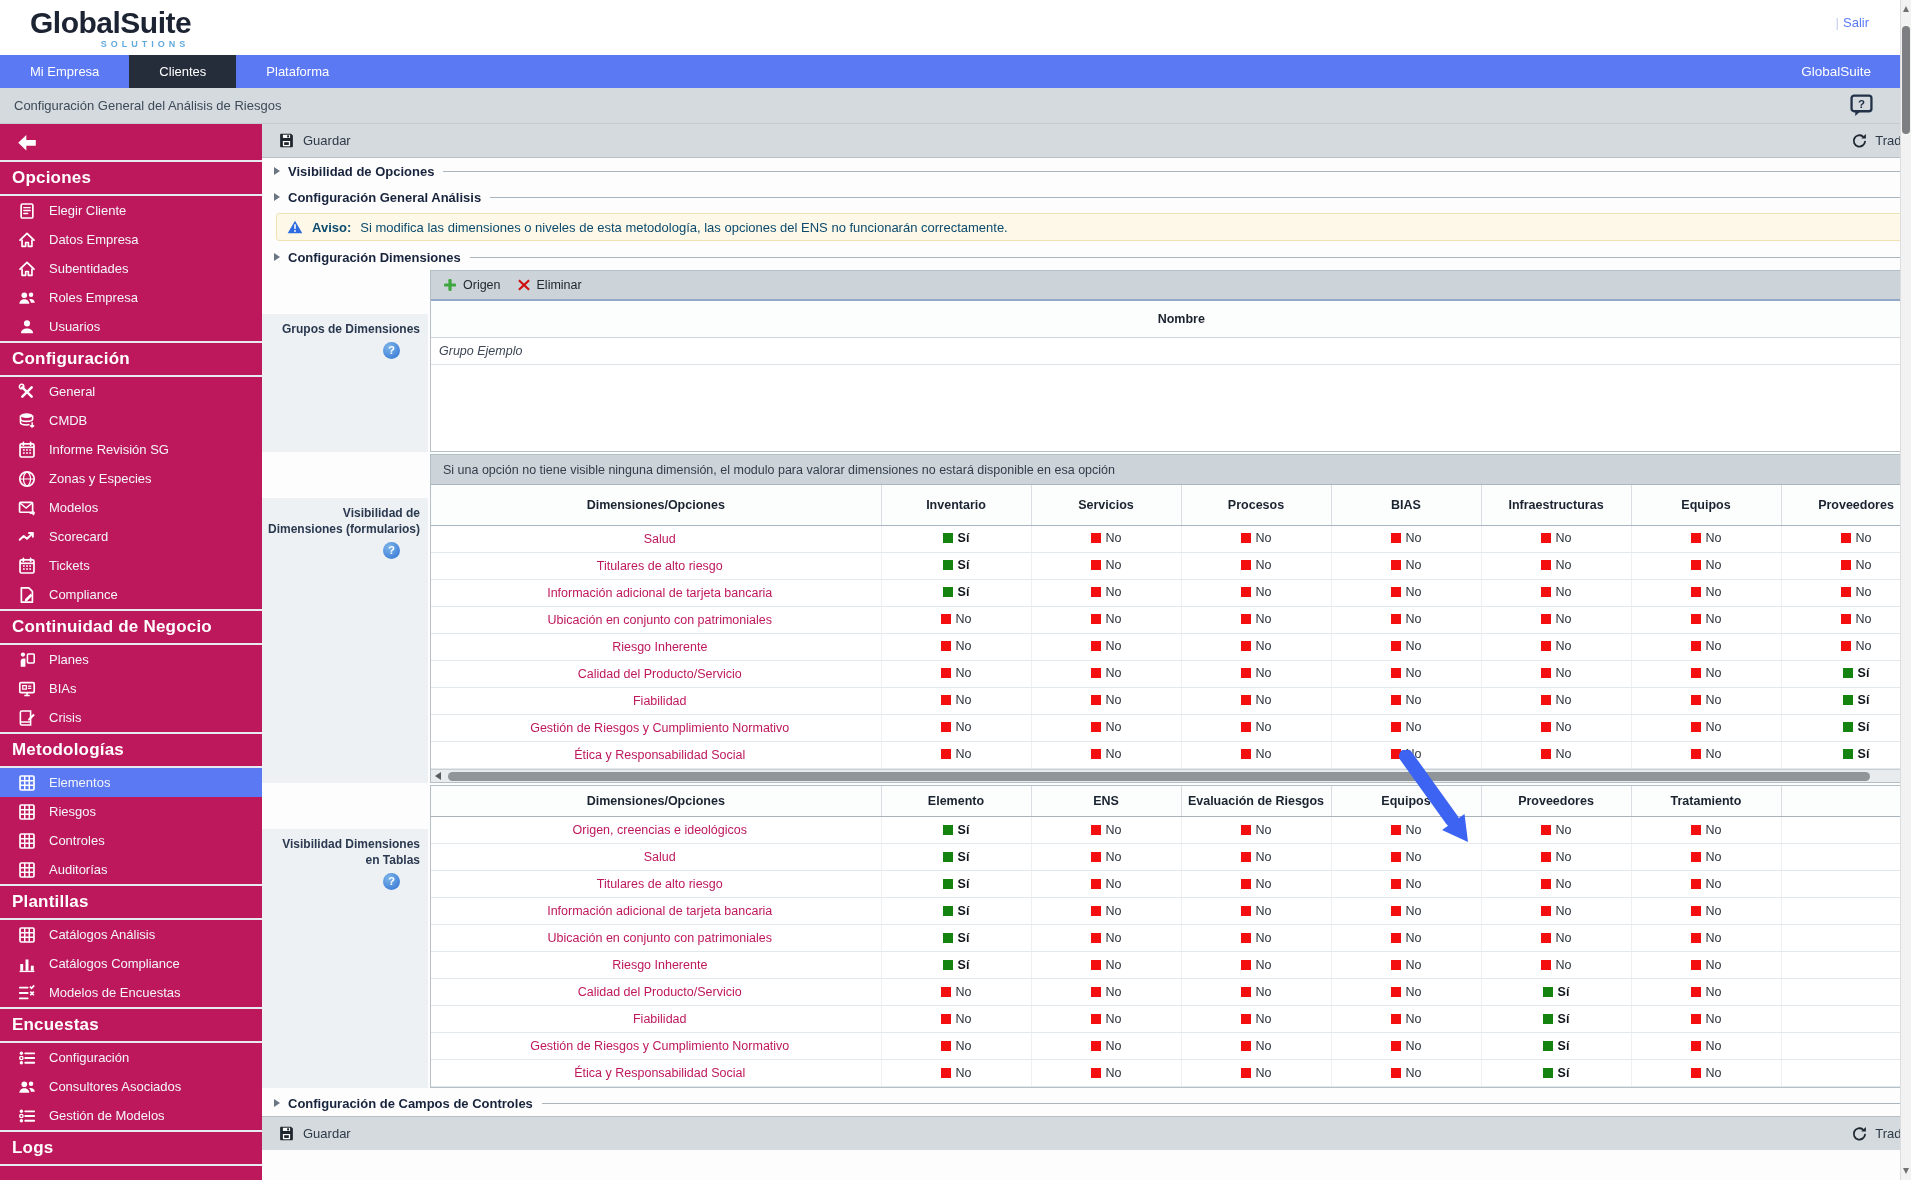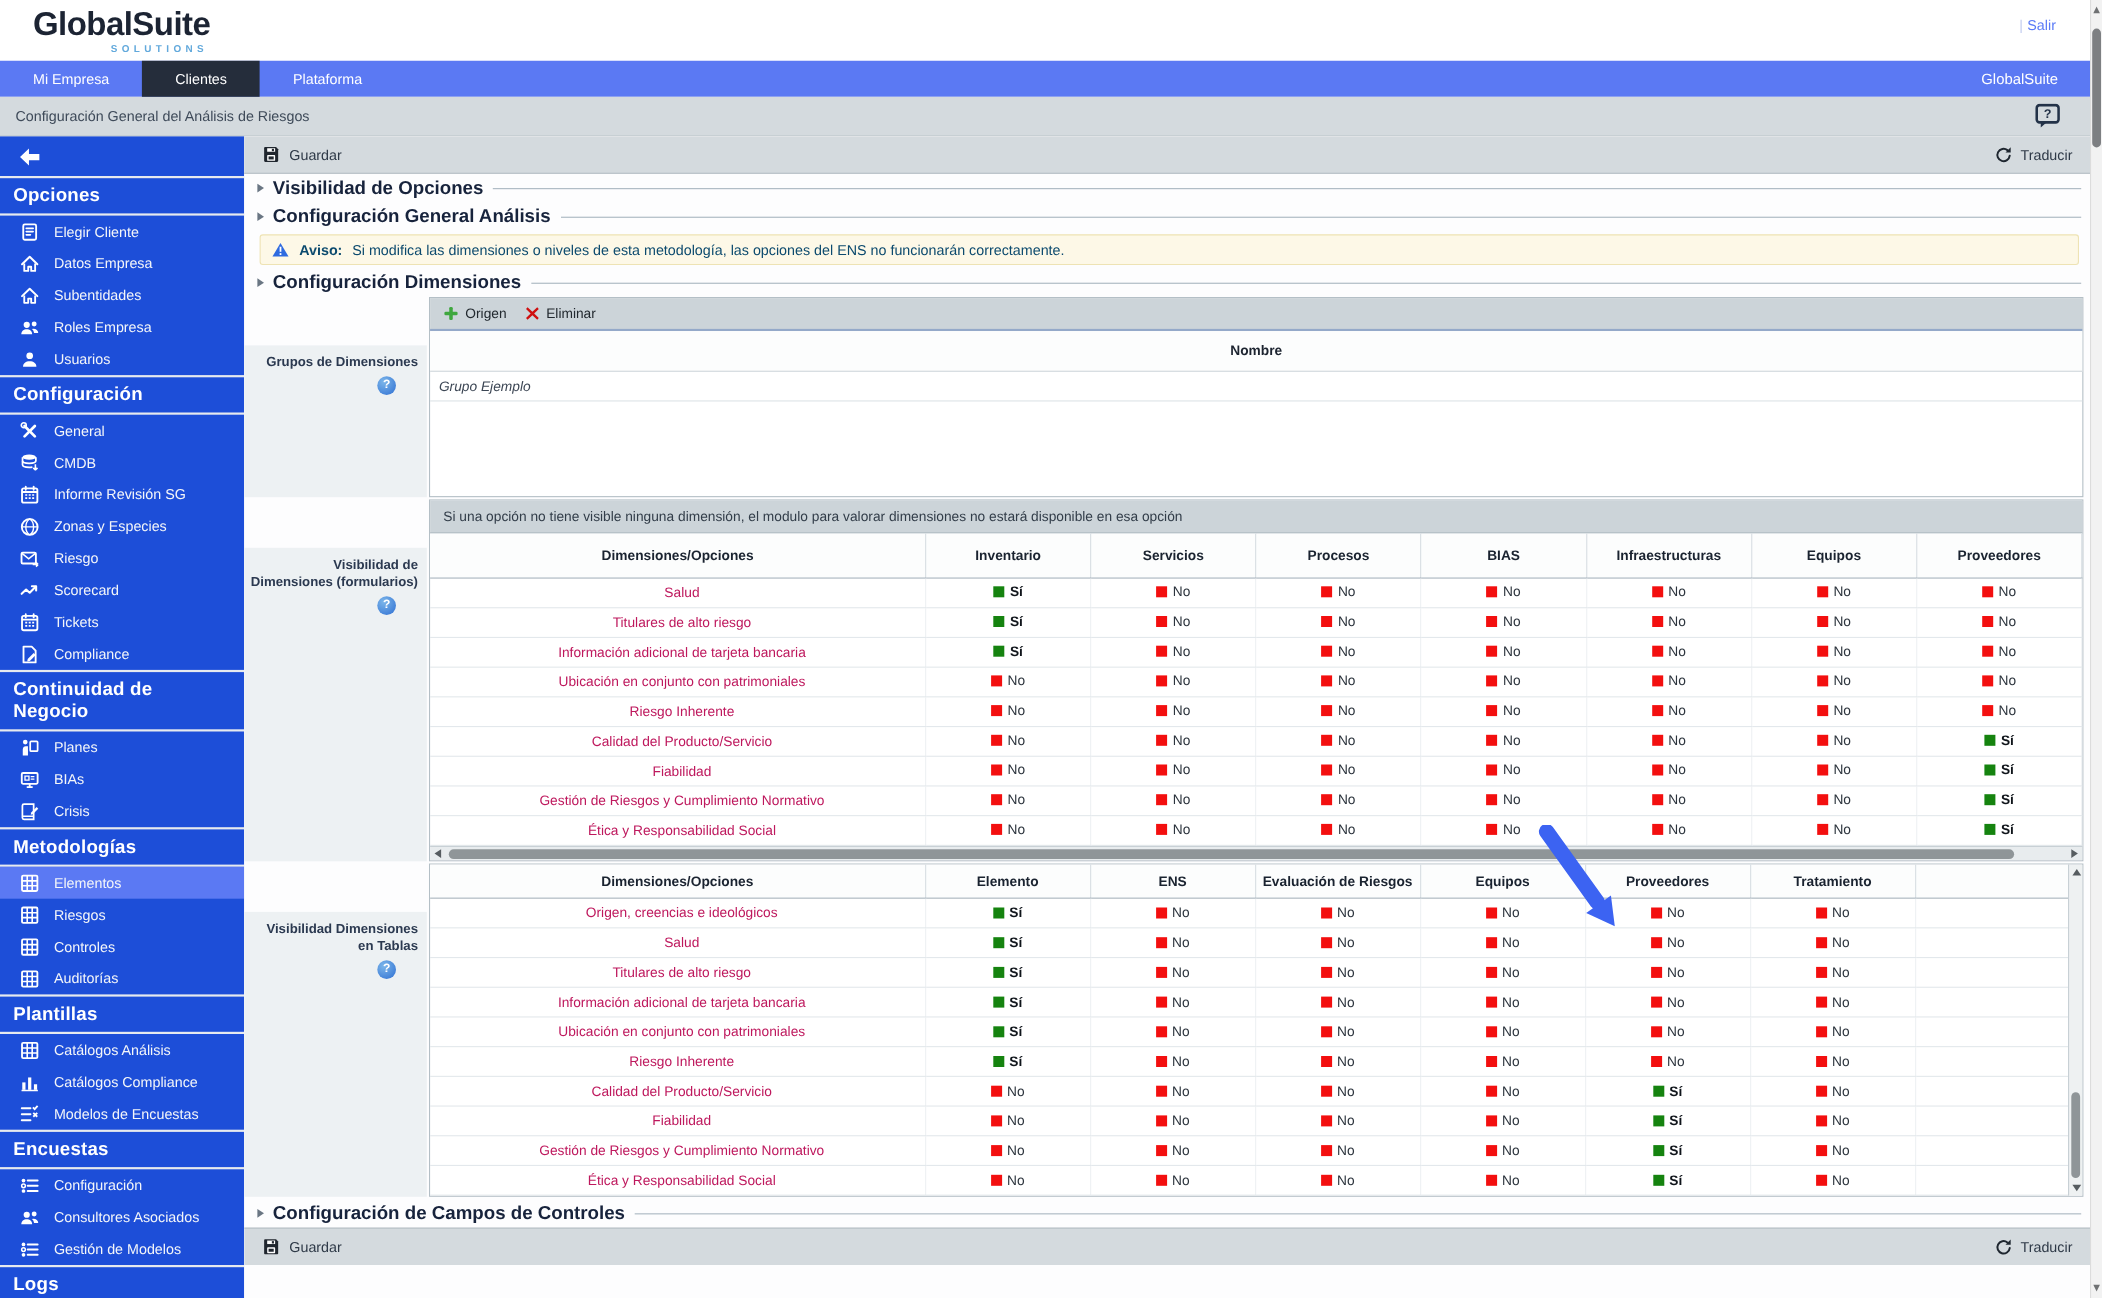--- a/index.html
+++ b/index.html
@@ -22,21 +22,21 @@
   .nav-right { margin-left:auto; margin-right:40px; display:flex; align-items:center; font-size:13.5px; }
 
   
   .breadcrumb { height:36px; background:#d4dade; border-bottom:1px solid #c2cacf; display:flex; align-items:center; padding:0 14px; color:#3e4a59; font-size:13px; }
   .help-bubble { margin-left:auto; margin-right:24px; width:23px; height:23px; }
 
   
   .layout { display:flex; height:1056px; padding-right:11px; }
 
   
-  aside { width:222px; background:#1d4ed8; color:#fff; overflow:hidden; flex:none; }
+  aside { width:262px; background:#be185d; color:#fff; overflow:hidden; flex:none; }
   .sb-back { height:36px; display:flex; align-items:center; padding-left:16px; }
   .sb-back .bk { width:22px; height:17px; }
   .sb-section { border-top:2px solid #e7eaef; }
   .sb-section-title { font-size:17px; font-weight:700; padding:6px 12px; border-bottom:2px solid #e7eaef; letter-spacing:0.2px; }
   .sb-item { height:29px; display:flex; align-items:center; gap:13px; padding-left:18px; font-size:13px; color:#f4f6f9; }
   .sb-item.active { background:#5b79f3; }
   .sb-ico { width:18px; height:18px; flex:none; display:flex; }
   .sb-ico svg { width:100%; height:100%; }
 
   
@@ -46,21 +46,21 @@
   .toolbar.bottom { border-top:1px solid #b6bfc5; }
   .tb-ico { width:17px; height:17px; display:inline-flex; }
   .tb-ico svg { width:100%; height:100%; }
   .toolbar .right { margin-left:auto; display:flex; align-items:center; gap:7px; }
 
   .content { flex:1; overflow:hidden; }
 
   .sec { height:26px; display:flex; align-items:center; padding-left:12px; }
   .sec .car-r { width:0; height:0; border-left:6px solid #6a7683; border-top:4px solid transparent; border-bottom:4px solid transparent; margin-right:8px; flex:none; }
   .sec .car-d { width:0; height:0; border-top:6px solid #6a7683; border-left:4px solid transparent; border-right:4px solid transparent; margin-right:8px; flex:none; }
-  .sec-title { font-weight:700; font-size:17px; color:#17233c; white-space:nowrap; }
+  .sec-title { font-weight:700; font-size:13px; color:#17233c; white-space:nowrap; }
   .sec .rule { flex:1; height:1px; background:#a9b6c0; margin:0 8px 0 9px; }
 
   .warning { margin:3px 10px 3px 14px; height:28px; background:#fdf8e7; border:1px solid #eee3b4; border-radius:3px; display:flex; align-items:center; gap:9px; padding:0 10px; font-size:13px; color:#0c4a6e; }
   .warning .w-ico { width:16px; height:14px; flex:none; }
   .warning b { white-space:nowrap; }
 
   
   .form-row { display:flex; margin-bottom:2px; }
   .flabel { width:166px; background:#edf1f3; padding:7px 8px 0 4px; display:flex; flex-direction:column; align-items:flex-end; text-align:right; font-weight:700; font-size:12px; color:#2b3950; flex:none; line-height:1.35;margin-top:44px; }
   .qmark { width:17px; height:17px; border-radius:50%; background:radial-gradient(circle at 35% 30%, #7cb6ea, #2e6fd2); color:#fff; font-size:11px; font-weight:700; display:flex; align-items:center; justify-content:center; margin:5px 20px 0 0; }
@@ -253,21 +253,21 @@
             <span class="sb-label">Zonas y Especies</span>
           </div>
           <div class="sb-item">
             <span class="sb-ico">
               <svg viewBox="0 0 16 16">
                 <rect x="1.4" y="3" width="11.6" height="8.8" rx="1" fill="none" stroke="#fff" stroke-width="1.5"></rect>
                 <path d="m1.8 3.6 5.4 4.4 5.4-4.4" fill="none" stroke="#fff" stroke-width="1.3"></path>
                 <path d="M10.4 12.6h4.4m0 0-1.7-1.7m1.7 1.7-1.7 1.7" stroke="#fff" stroke-width="1.3" fill="none"></path>
               </svg>
             </span>
-            <span class="sb-label">Riesgo</span>
+            <span class="sb-label">Modelos</span>
           </div>
           <div class="sb-item">
             <span class="sb-ico">
               <svg viewBox="0 0 16 16">
                 <path d="m1.5 10.5 3.6-3.4 2.9 2.5 4.8-4.7" fill="none" stroke="#fff" stroke-width="1.7" stroke-linecap="round" stroke-linejoin="round"></path>
                 <path d="M9.8 4.4h3.4v3.4" fill="none" stroke="#fff" stroke-width="1.7" stroke-linecap="round" stroke-linejoin="round"></path>
               </svg>
             </span>
             <span class="sb-label">Scorecard</span>
           </div>

